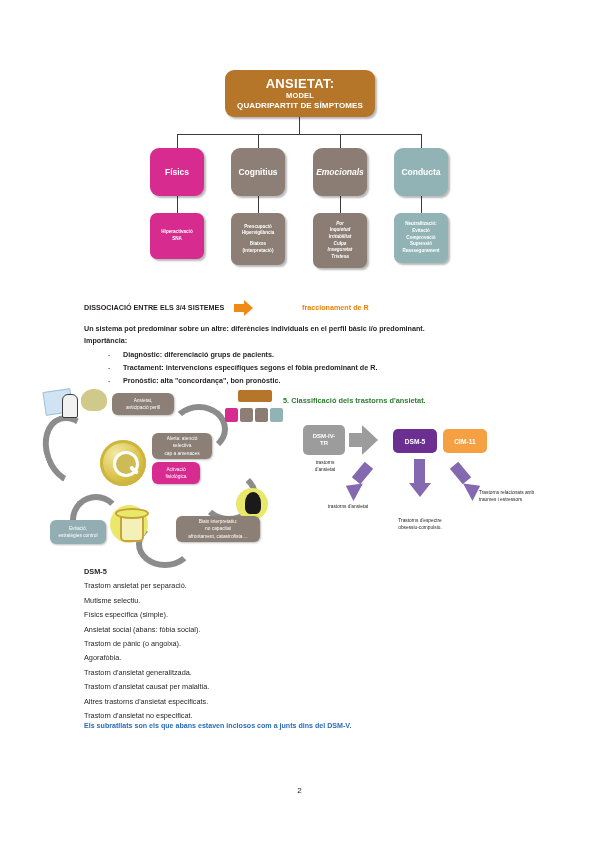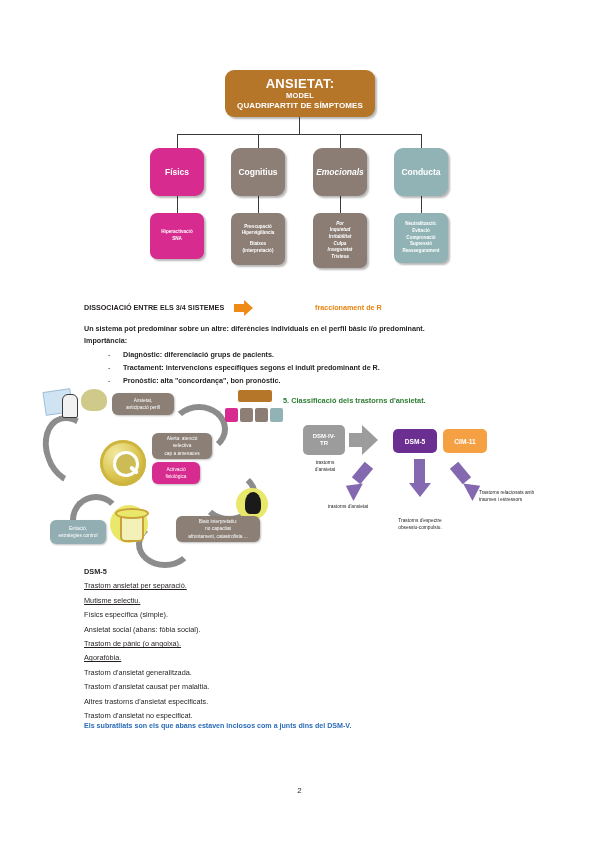--- a/index.html
+++ b/index.html
@@ -79,21 +79,21 @@
     display:flex;align-items:center;justify-content:center;}
   .orangebox{position:absolute;left:160px;top:36px;width:44px;height:24px;background:#f4a043;
     border-radius:5px;color:#fff;font-size:6.6px;font-weight:bold;
     display:flex;align-items:center;justify-content:center;}
   .ctext{position:absolute;font-size:4.8px;color:#231f20;text-align:center;line-height:1.5;}
 
   
   .dsmlist{position:absolute;left:84px;top:565px;}
   .dsmlist .row{font-size:7.3px;color:#231f20;line-height:14.4px;white-space:nowrap;}
   .dsmlist .row.bold{font-weight:bold;}
-  .dsmlist .row .u{text-decoration:underline;}
+  .dsmlist .row .u{}
   .bluenote{position:absolute;left:84px;top:722px;font-size:7.1px;color:#2b6cb8;font-weight:bold;white-space:nowrap;}
   .pagenum{position:absolute;left:0;top:786px;width:599px;text-align:center;font-size:8px;color:#231f20;}
 </style>
 </head>
 <body>
 
 <div id="page">
 
   <div class="orgchart">
 
@@ -149,29 +149,29 @@
       <div>Supressió</div>
       <div>Reassegurament</div>
     </div>
   </div>
 
   <div class="tline b" style="left:84px;top:303px;">DISSOCIACIÓ ENTRE ELS 3/4 SISTEMES</div>
   <div class="arrow-orange">
     <div class="shaft"></div>
     <div class="head"></div>
   </div>
-  <div class="tline orange" style="left:275px;top:303px;padding-left:40px;">fraccionament de R</div>
+  <div class="tline orange" style="left:262px;top:303px;padding-left:40px;">fraccionament de R</div>
 
   <div class="tline b" style="left:84px;top:324px;">Un sistema pot predominar sobre un altre: diferències individuals en el perfil bàsic i/o predominant.</div>
   <div class="tline b" style="left:84px;top:336px;">Importància:</div>
 
   <div class="dash" style="left:108px;top:350px;">-</div>
   <div class="tline b" style="left:123px;top:350px;">Diagnòstic: diferenciació grups de pacients.</div>
   <div class="dash" style="left:108px;top:363px;">-</div>
-  <div class="tline b" style="left:123px;top:363px;">Tractament: intervencions específiques segons el induït predominant de R.</div>
+  <div class="tline b" style="left:123px;top:363px;">Tractament: intervencions específiques segons el fòbia predominant de R.</div>
   <div class="dash" style="left:108px;top:376px;">-</div>
   <div class="tline b" style="left:123px;top:376px;">Pronòstic: alta "concordança", bon pronòstic.</div>
 
   <div class="cycle">
 
     <div class="gray-arc" style="left:4px;top:26px;width:42px;height:60px;border-color:#8c8c8c transparent transparent #8c8c8c;transform:rotate(-20deg);"></div>
     <div class="gray-arc" style="left:130px;top:16px;width:46px;height:38px;border-color:#8c8c8c #8c8c8c transparent transparent;"></div>
     <div class="gray-arc" style="left:160px;top:82px;width:46px;height:40px;border-color:transparent #8c8c8c #8c8c8c transparent;"></div>
     <div class="gray-arc" style="left:96px;top:132px;width:46px;height:36px;border-color:transparent transparent #8c8c8c #8c8c8c;"></div>
     <div class="gray-arc" style="left:30px;top:106px;width:40px;height:40px;border-color:#8c8c8c transparent transparent #8c8c8c;"></div>

